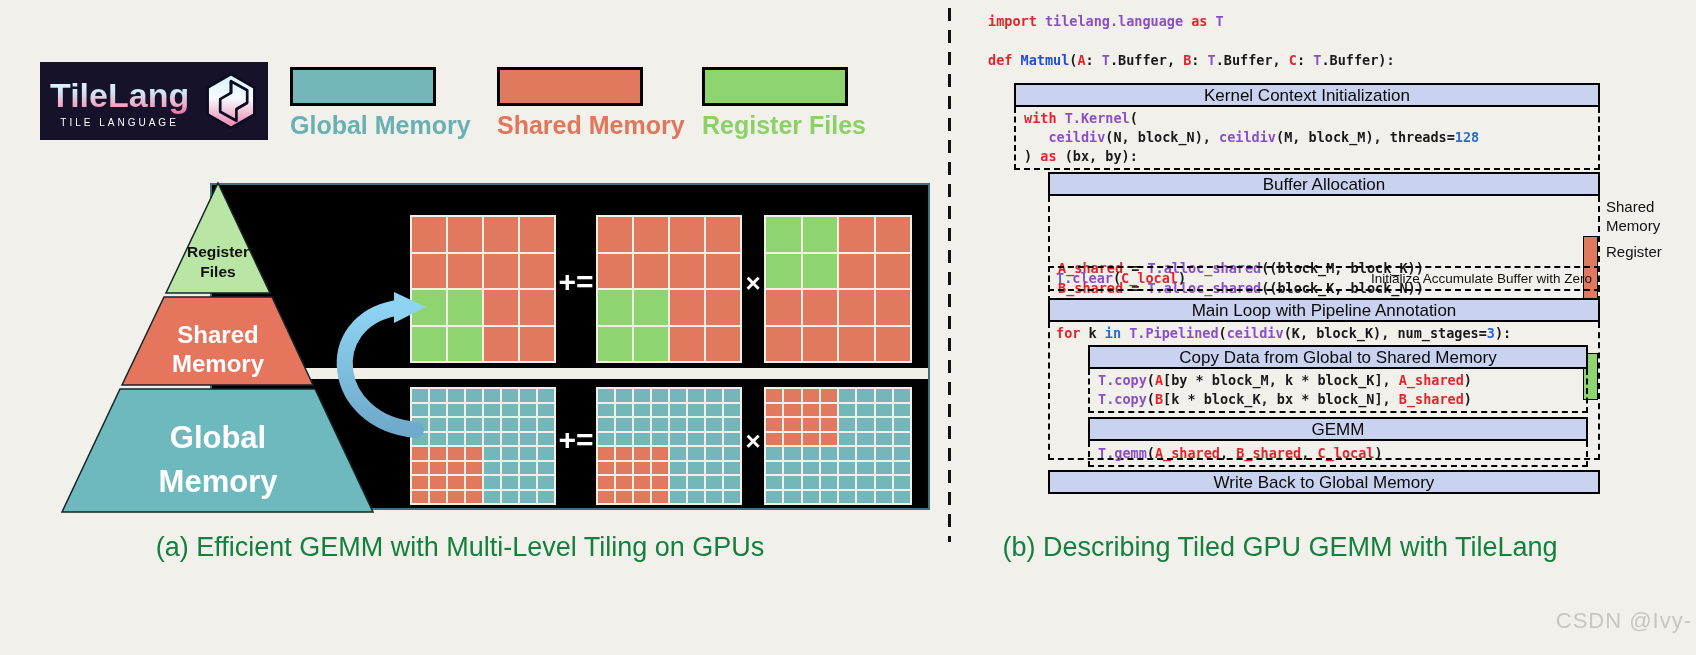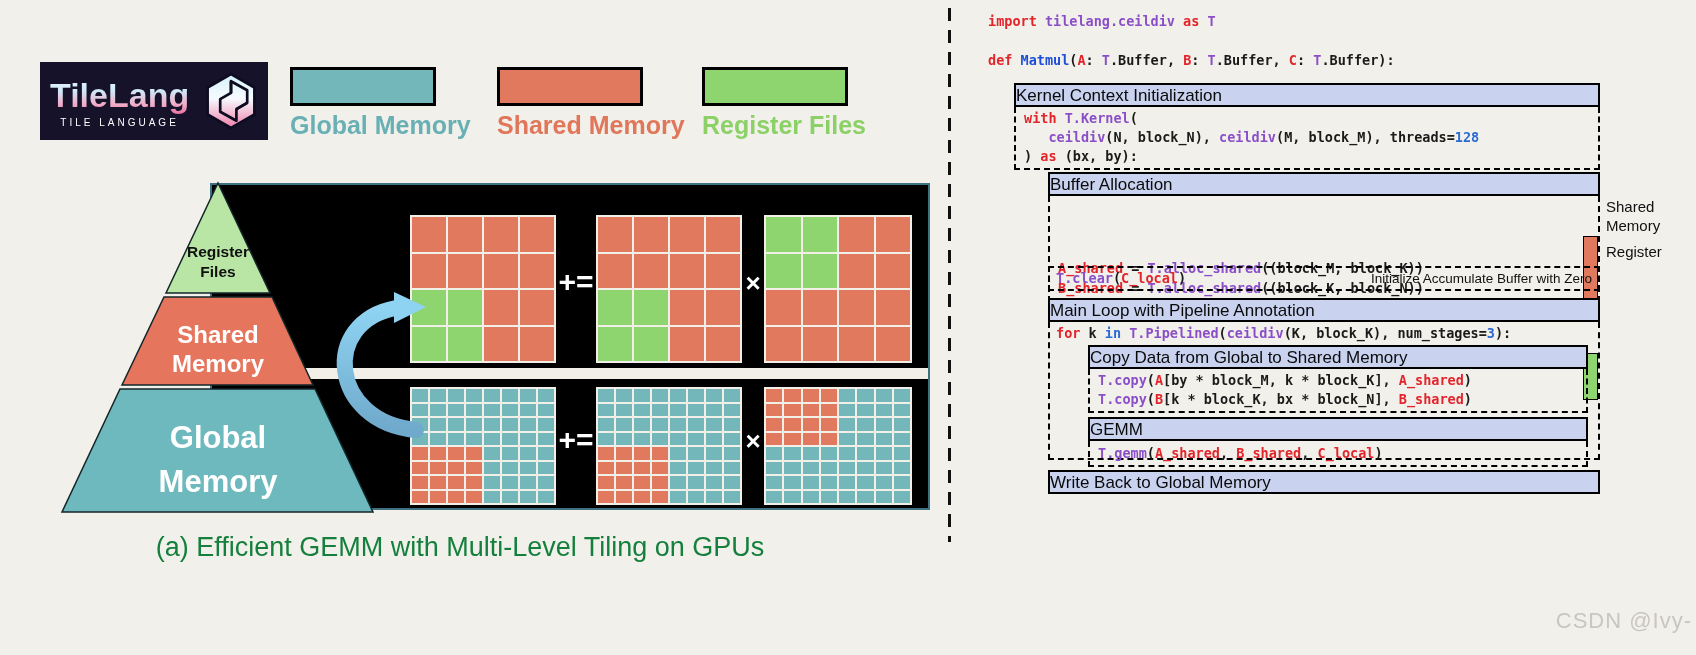--- a/index.html
+++ b/index.html
@@ -34,21 +34,21 @@
   .pyramid-svg{position:absolute;left:50px;top:180px;z-index:4;}
   .arrow-svg{position:absolute;left:300px;top:292px;z-index:5;}
 
   
   .divider{position:absolute;left:948px;top:8px;width:3px;height:534px;
            background:repeating-linear-gradient(180deg,#111 0 13px,transparent 13px 22px);}
   .code{font-family:"DejaVu Sans Mono",monospace;font-weight:700;font-size:13.5px;line-height:19px;white-space:pre;}
   .tok-r{color:#e3242b}.tok-b{color:#1d4ed8}.tok-n{color:#2a6bd4}.tok-p{color:#8a4fc8}.tok-k{color:#1a1a1a}
   .code-free{position:absolute;left:988px;}
   .section{position:absolute;box-sizing:border-box;}
-  .sec-header{background:#c9d3f0;border:2px solid #000;height:24px;line-height:21px;
+  .sec-header{background:#c9d3f0;border:2px solid #000;height:24px;line-height:21px;text-align:center;
               font-size:17px;color:#0a0a0a;box-sizing:border-box;}
   .sec-body{border:2px dashed #000;border-top:none;padding:2px 8px;position:relative;box-sizing:border-box;}
   .bar{position:absolute;right:0;top:0;bottom:0;width:15px;}
   .bar div{box-sizing:border-box;border:1.5px solid #000;}
   .bar-shared{height:62%;background:#e1795e;}
   .bar-register{height:38%;background:#8ed46f;}
   .bar-label{position:absolute;left:1606px;font-size:15px;color:#111;white-space:nowrap;}
   .clear-box{position:absolute;border:2px dashed #000;display:flex;align-items:center;
              justify-content:space-between;box-sizing:border-box;padding:0 6px;}
   .annotation{font-size:13.5px;color:#111;}
@@ -376,21 +376,21 @@
         <stop offset="0" stop-color="#6fa9cb"></stop>
           <stop offset="1" stop-color="#8fd3f3"></stop>
       </linearGradient>
     </defs>
     <path d="M 116 138 C 30 130, 20 30, 96 16" fill="none" stroke="url(#arrg)" stroke-width="16" stroke-linecap="round"></path>
     <polygon points="94,0 126,15 94,31" fill="#8fd3f3"></polygon>
   </svg>
 
   <div class="divider"></div>
 
-  <div class="code code-free" style="top:12px;"><div class="code-line"><span class="tok-r">import </span><span class="tok-p">tilelang.ceildiv </span><span class="tok-r">as </span><span class="tok-p">T</span></div></div>
+  <div class="code code-free" style="top:12px;"><div class="code-line"><span class="tok-r">import </span><span class="tok-p">tilelang.language </span><span class="tok-r">as </span><span class="tok-p">T</span></div></div>
   <div class="code code-free" style="top:51px;"><div class="code-line"><span class="tok-r">def </span><span class="tok-b">Matmul</span><span class="tok-k">(</span><span class="tok-r">A</span><span class="tok-k">: </span><span class="tok-p">T</span><span class="tok-k">.Buffer, </span><span class="tok-r">B</span><span class="tok-k">: </span><span class="tok-p">T</span><span class="tok-k">.Buffer, </span><span class="tok-r">C</span><span class="tok-k">: </span><span class="tok-p">T</span><span class="tok-k">.Buffer):</span></div></div>
 
   <div class="section" style="left:1014px;top:83px;width:586px;">
     <div class="sec-header">Kernel Context Initialization</div>
     <div class="sec-body code"><div class="code-line"><span class="tok-r">with </span><span class="tok-p">T.Kernel</span><span class="tok-k">(</span></div><div class="code-line"><span class="tok-k">   </span><span class="tok-p">ceildiv</span><span class="tok-k">(N, block_N), </span><span class="tok-p">ceildiv</span><span class="tok-k">(M, block_M), threads=</span><span class="tok-n">128</span></div><div class="code-line"><span class="tok-k">) </span><span class="tok-r">as </span><span class="tok-k">(bx, by):</span></div></div>
   </div>
 
   <div class="section" style="left:1048px;top:172px;width:552px;">
     <div class="sec-header">Buffer Allocation</div>
     <div class="sec-body code" style="line-height:20px;">
@@ -424,16 +424,17 @@
         <div class="sec-body code" style="line-height:20px;"><div class="code-line"><span class="tok-p">T.gemm</span><span class="tok-k">(</span><span class="tok-r">A_shared</span><span class="tok-k">, </span><span class="tok-r">B_shared</span><span class="tok-k">, </span><span class="tok-r">C_local</span><span class="tok-k">)</span></div></div>
       </div>
     </div>
   </div>
 
   <div class="section" style="left:1048px;top:470px;width:552px;">
     <div class="sec-header">Write Back to Global Memory</div>
   </div>
 
   <div class="caption" style="left:90px;top:532px;width:740px;">(a) Efficient GEMM with Multi-Level Tiling on GPUs</div>
+  <div class="caption" style="left:960px;top:532px;width:640px;">(b) Describing Tiled GPU GEMM with TileLang</div>
 
   <div class="watermark">CSDN @Ivy-</div>
 
 </div>
 
 </body></html>

